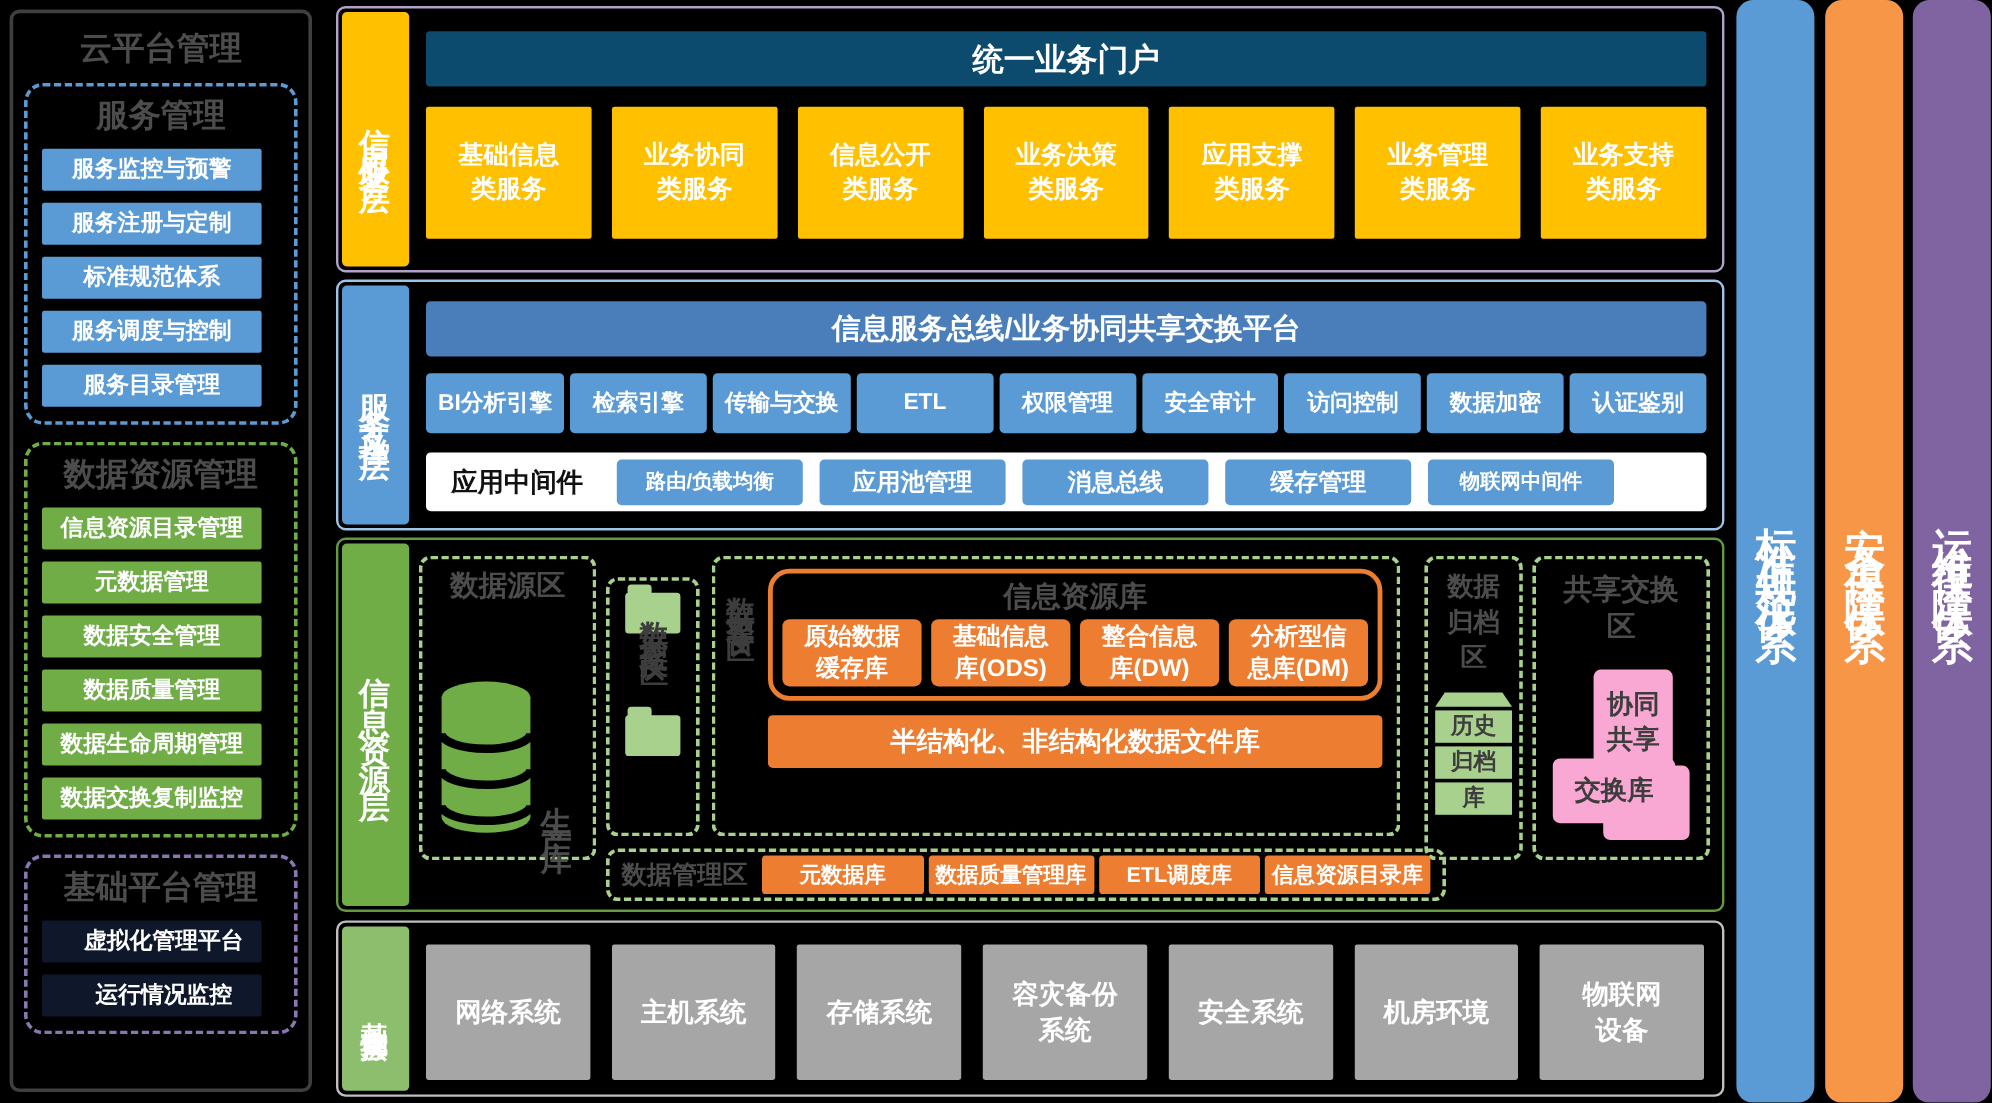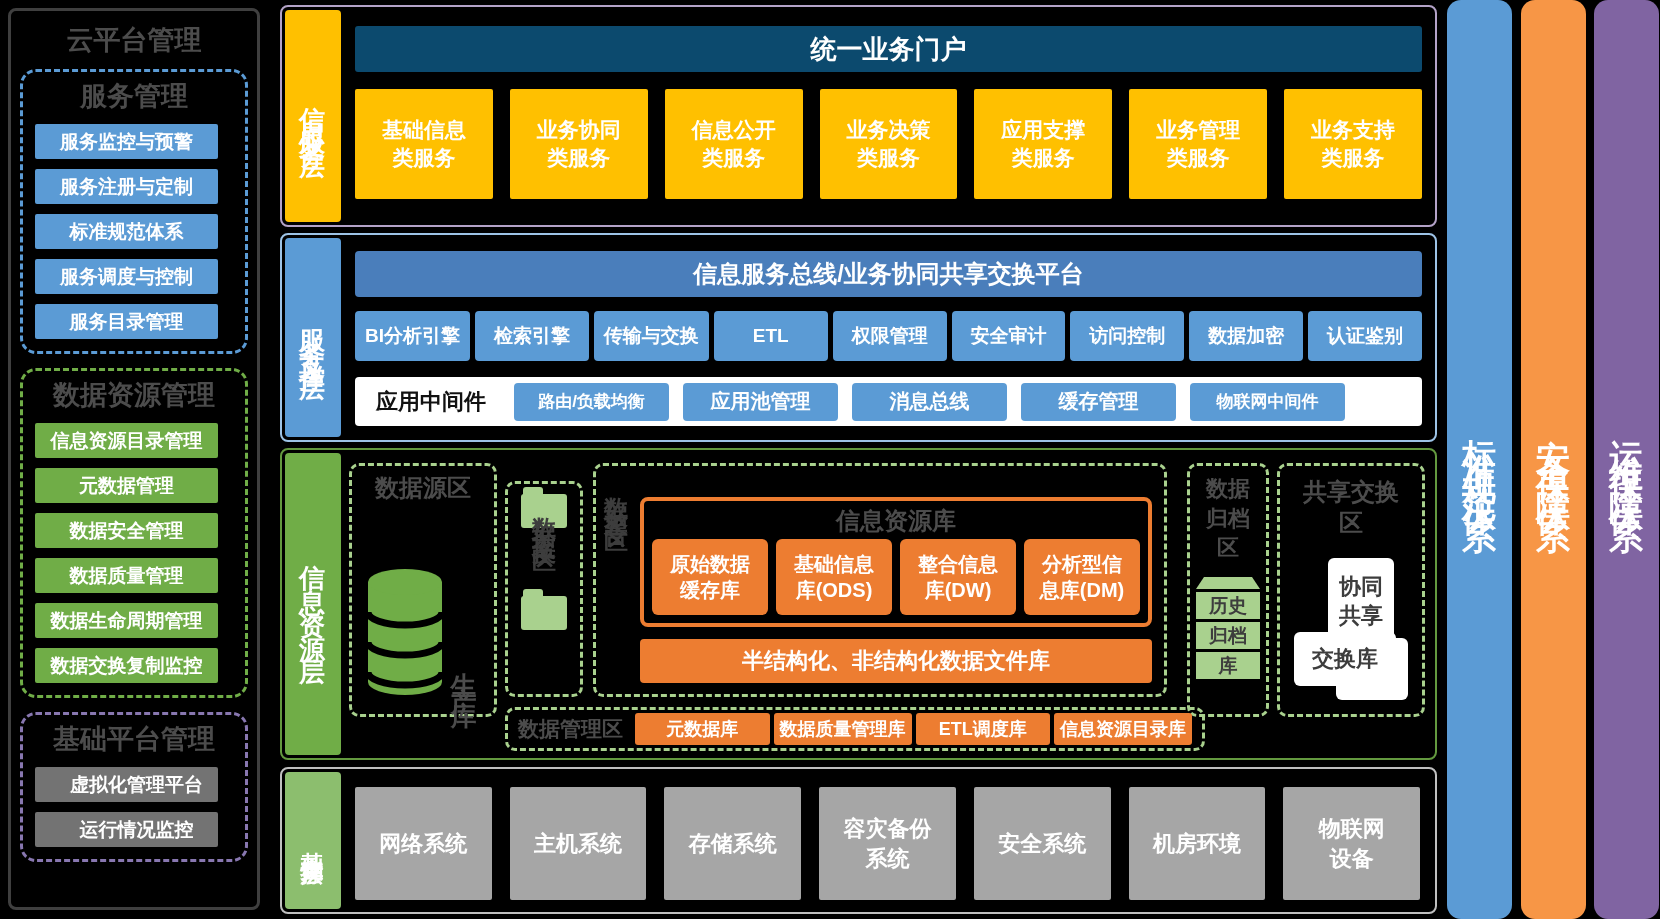--- a/index.html
+++ b/index.html
@@ -13,21 +13,21 @@
   .sb-title{color:#4c4c4c;font-weight:bold;font-size:27px;text-align:center;height:46px;line-height:50px;}
   .sb-group{border-radius:16px;padding:2px 7px 12px 7px;margin-top:8px;box-sizing:border-box;}
   .g-blue{border:3px dashed #5B9BD5;}
   .g-green{border:3px dashed #70AD47;margin-top:14px;}
   .g-purple{border:3px dashed #8877B0;margin-top:14px;}
   .sb-gtitle{color:#4c4c4c;font-weight:bold;font-size:27px;text-align:center;height:40px;line-height:44px;}
   .sb-item{height:35px;line-height:35px;margin:10px 20px 0 5px;text-align:center;color:#fff;
            font-weight:bold;font-size:19px;border-radius:2px;}
   .i-blue{background:#5B9BD5;}
   .i-green{background:#70AD47;}
-  .i-yellow{background:#737373;padding-left:20px;}
+  .i-yellow{background:#0f172a;padding-left:20px;}
 
   
   .section{position:absolute;left:280px;width:1157px;box-sizing:border-box;border-radius:8px;
            display:flex;padding:3px;}
   .sec-service{top:5px;height:222px;border:2px solid #B3A2C7;}
   .sec-support{top:233px;height:209px;border:2px solid #9DC3E6;}
   .sec-resource{top:448px;height:312px;border:2px solid #63993F;}
   .sec-infra{top:767px;height:147px;border:2px solid #BFBFBF;}
   .layer-label{width:56px;border-radius:4px;display:flex;align-items:center;justify-content:center;flex:none;}
   .layer-label span{writing-mode:vertical-rl;color:#fff;font-weight:bold;}
@@ -72,37 +72,37 @@
   .z-exchange{left:164px;top:28px;width:78px;height:216px;}
   .folder{position:relative;width:46px;height:34px;background:#A9D18E;border-radius:3px;margin:10px auto 0 auto;}
   .folder::before{content:'';position:absolute;top:-7px;left:2px;width:20px;height:8px;background:#A9D18E;
                   border-radius:3px 3px 0 0;}
   .folder.f2{margin-top:68px;}
   .z-exchange .vtitle{position:absolute;left:0;right:0;top:14px;bottom:0;display:flex;justify-content:center;}
   .vtitle span{writing-mode:vertical-rl;color:#3d3d3d;font-weight:bold;font-size:24px;letter-spacing:8px;}
   .z-integrate{left:252px;top:10px;width:574px;height:234px;display:flex;}
   .z-integrate .vtitle{flex:none;width:40px;display:flex;justify-content:center;padding-top:12px;}
   .z-int-col{flex:1;padding:8px 12px 0 4px;}
-  .repo-box{border:4px solid #ED7D31;border-radius:8px;margin-top:23px;}
+  .repo-box{border:4px solid #ED7D31;border-radius:18px;}
   .repo-title{color:#4c4c4c;font-weight:bold;font-size:24px;text-align:center;height:38px;line-height:40px;}
   .repo-row{display:flex;gap:8px;padding:0 8px 8px 8px;}
-  .repo{flex:1;height:76px;background:#ED7D31;border-radius:6px;display:flex;align-items:center;
+  .repo{flex:1;height:56px;background:#ED7D31;border-radius:6px;display:flex;align-items:center;
         justify-content:center;text-align:center;color:#fff;font-weight:bold;font-size:20px;line-height:1.3;}
   .file-bar{margin-top:12px;height:44px;background:#ED7D31;border-radius:4px;display:flex;align-items:center;
             justify-content:center;color:#fff;font-weight:bold;font-size:22px;}
   .z-archive{left:846px;top:10px;width:82px;height:254px;}
   .z-archive .z-title{font-size:22px;margin-top:8px;line-height:1.35;}
   .cabinet{margin:14px auto 0 auto;width:64px;}
   .cab-top{width:48px;height:0;margin:0 auto;border-bottom:12px solid #A9D18E;
            border-left:8px solid transparent;border-right:8px solid transparent;}
   .drawer{height:27px;background:#A9D18E;margin-top:3px;text-align:center;line-height:27px;
           color:#3d3d3d;font-weight:bold;font-size:19px;}
   .z-share{left:936px;top:10px;width:148px;height:254px;}
   .z-share .z-title{font-size:24px;margin-top:10px;line-height:1.3;}
-  .share-box{position:absolute;background:#ffffff;border-radius:6px;color:#3d3d3d;font-weight:bold;
+  .share-box{position:absolute;background:#f9a8d4;border-radius:6px;color:#3d3d3d;font-weight:bold;
              display:flex;align-items:center;justify-content:center;text-align:right;}
   .shb1{right:28px;top:92px;width:66px;height:88px;font-size:22px;line-height:1.3;}
   .shb0{right:14px;bottom:14px;width:72px;height:62px;}
   .shb2{left:14px;top:166px;width:102px;height:54px;font-size:22px;}
   .z-mgmt{left:164px;top:254px;width:700px;height:44px;display:flex;align-items:center;padding:0 10px;}
   .z-mgmt .z-title{font-size:21px;white-space:nowrap;margin-right:12px;}
   .mg-boxes{display:flex;flex:1;gap:4px;}
   .mg-box{flex:1;height:32px;background:#ED7D31;border-radius:3px;display:flex;align-items:center;
           justify-content:center;color:#fff;font-weight:bold;font-size:18px;white-space:nowrap;padding:0 6px;}
 

